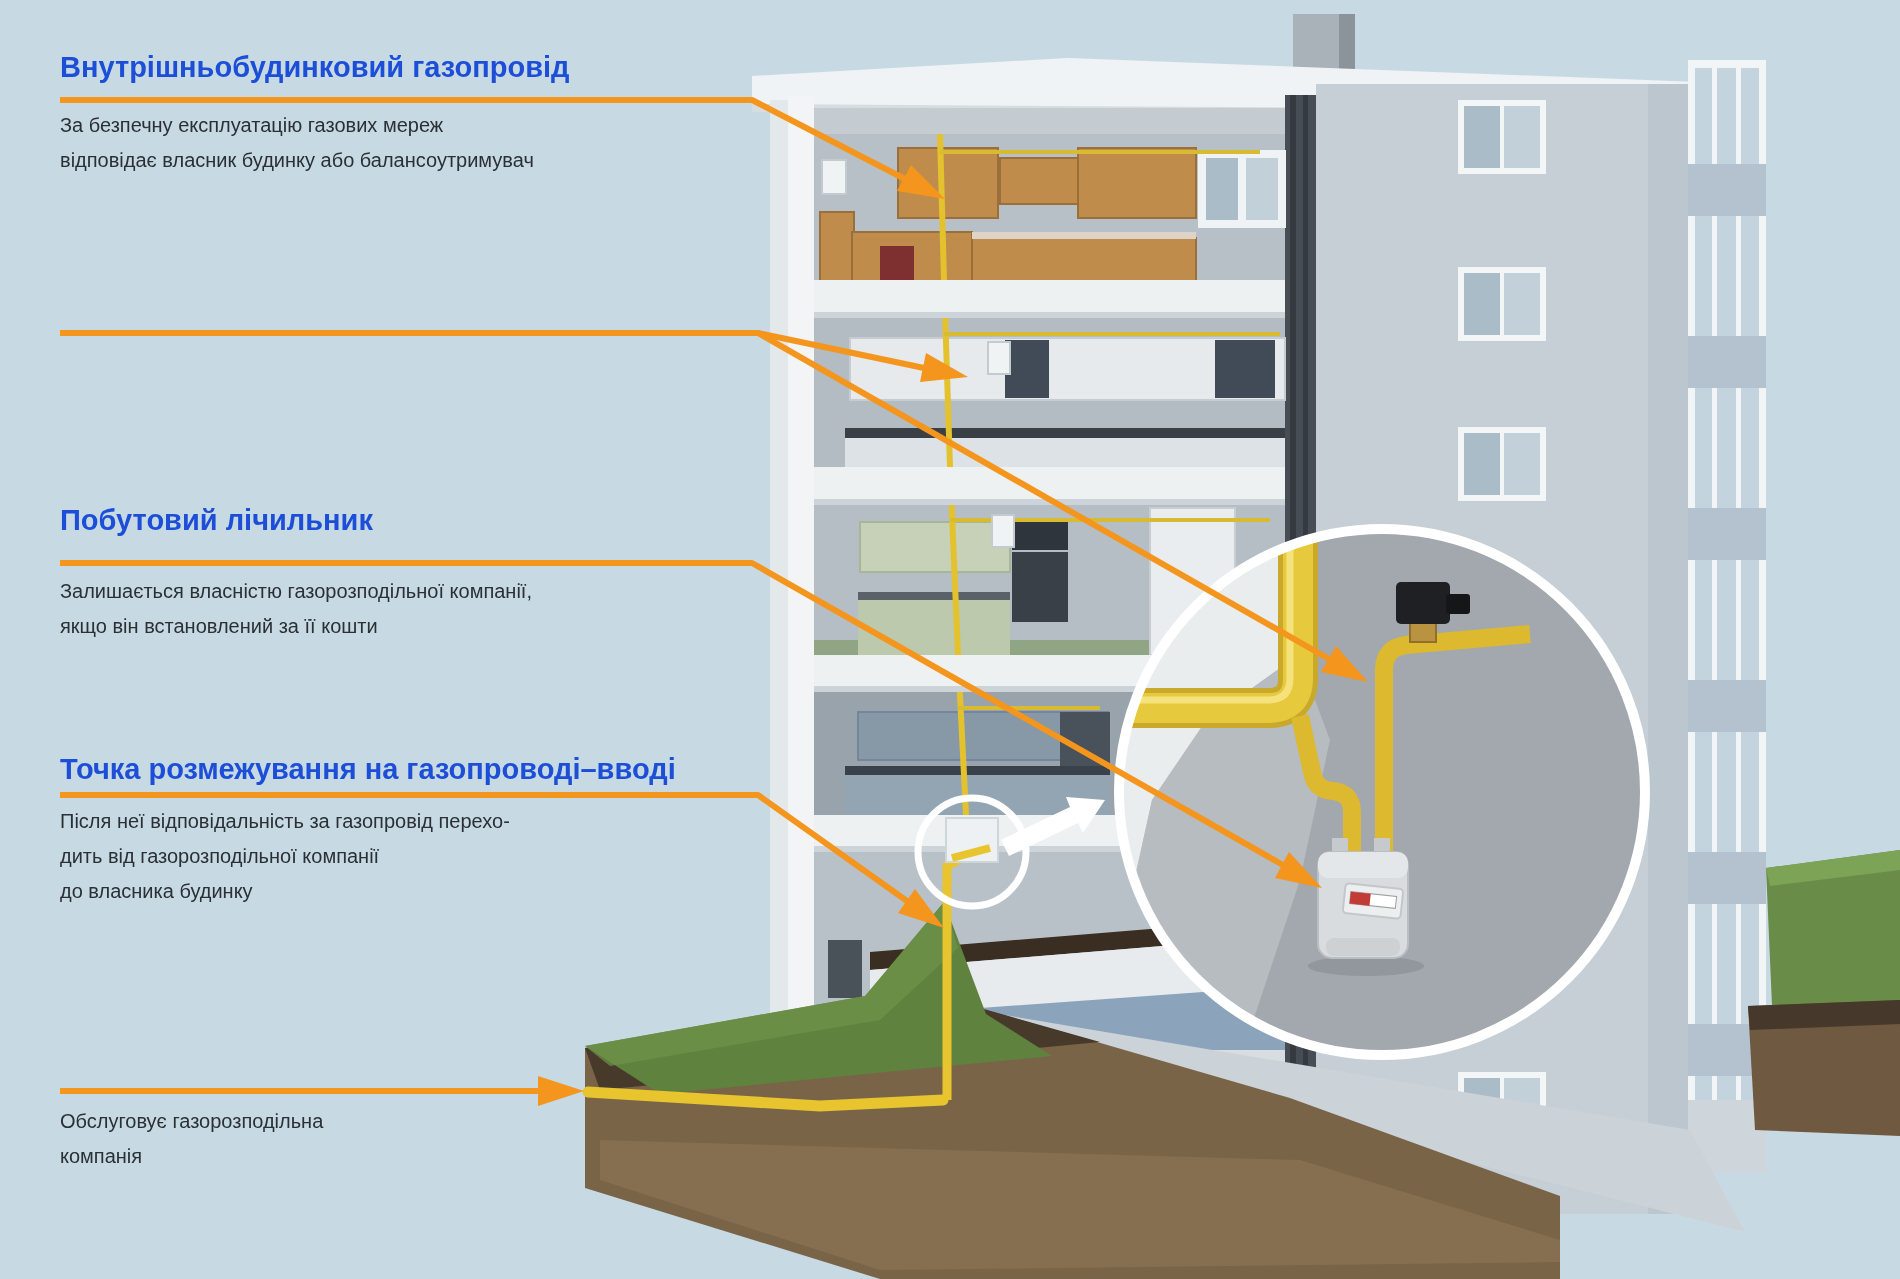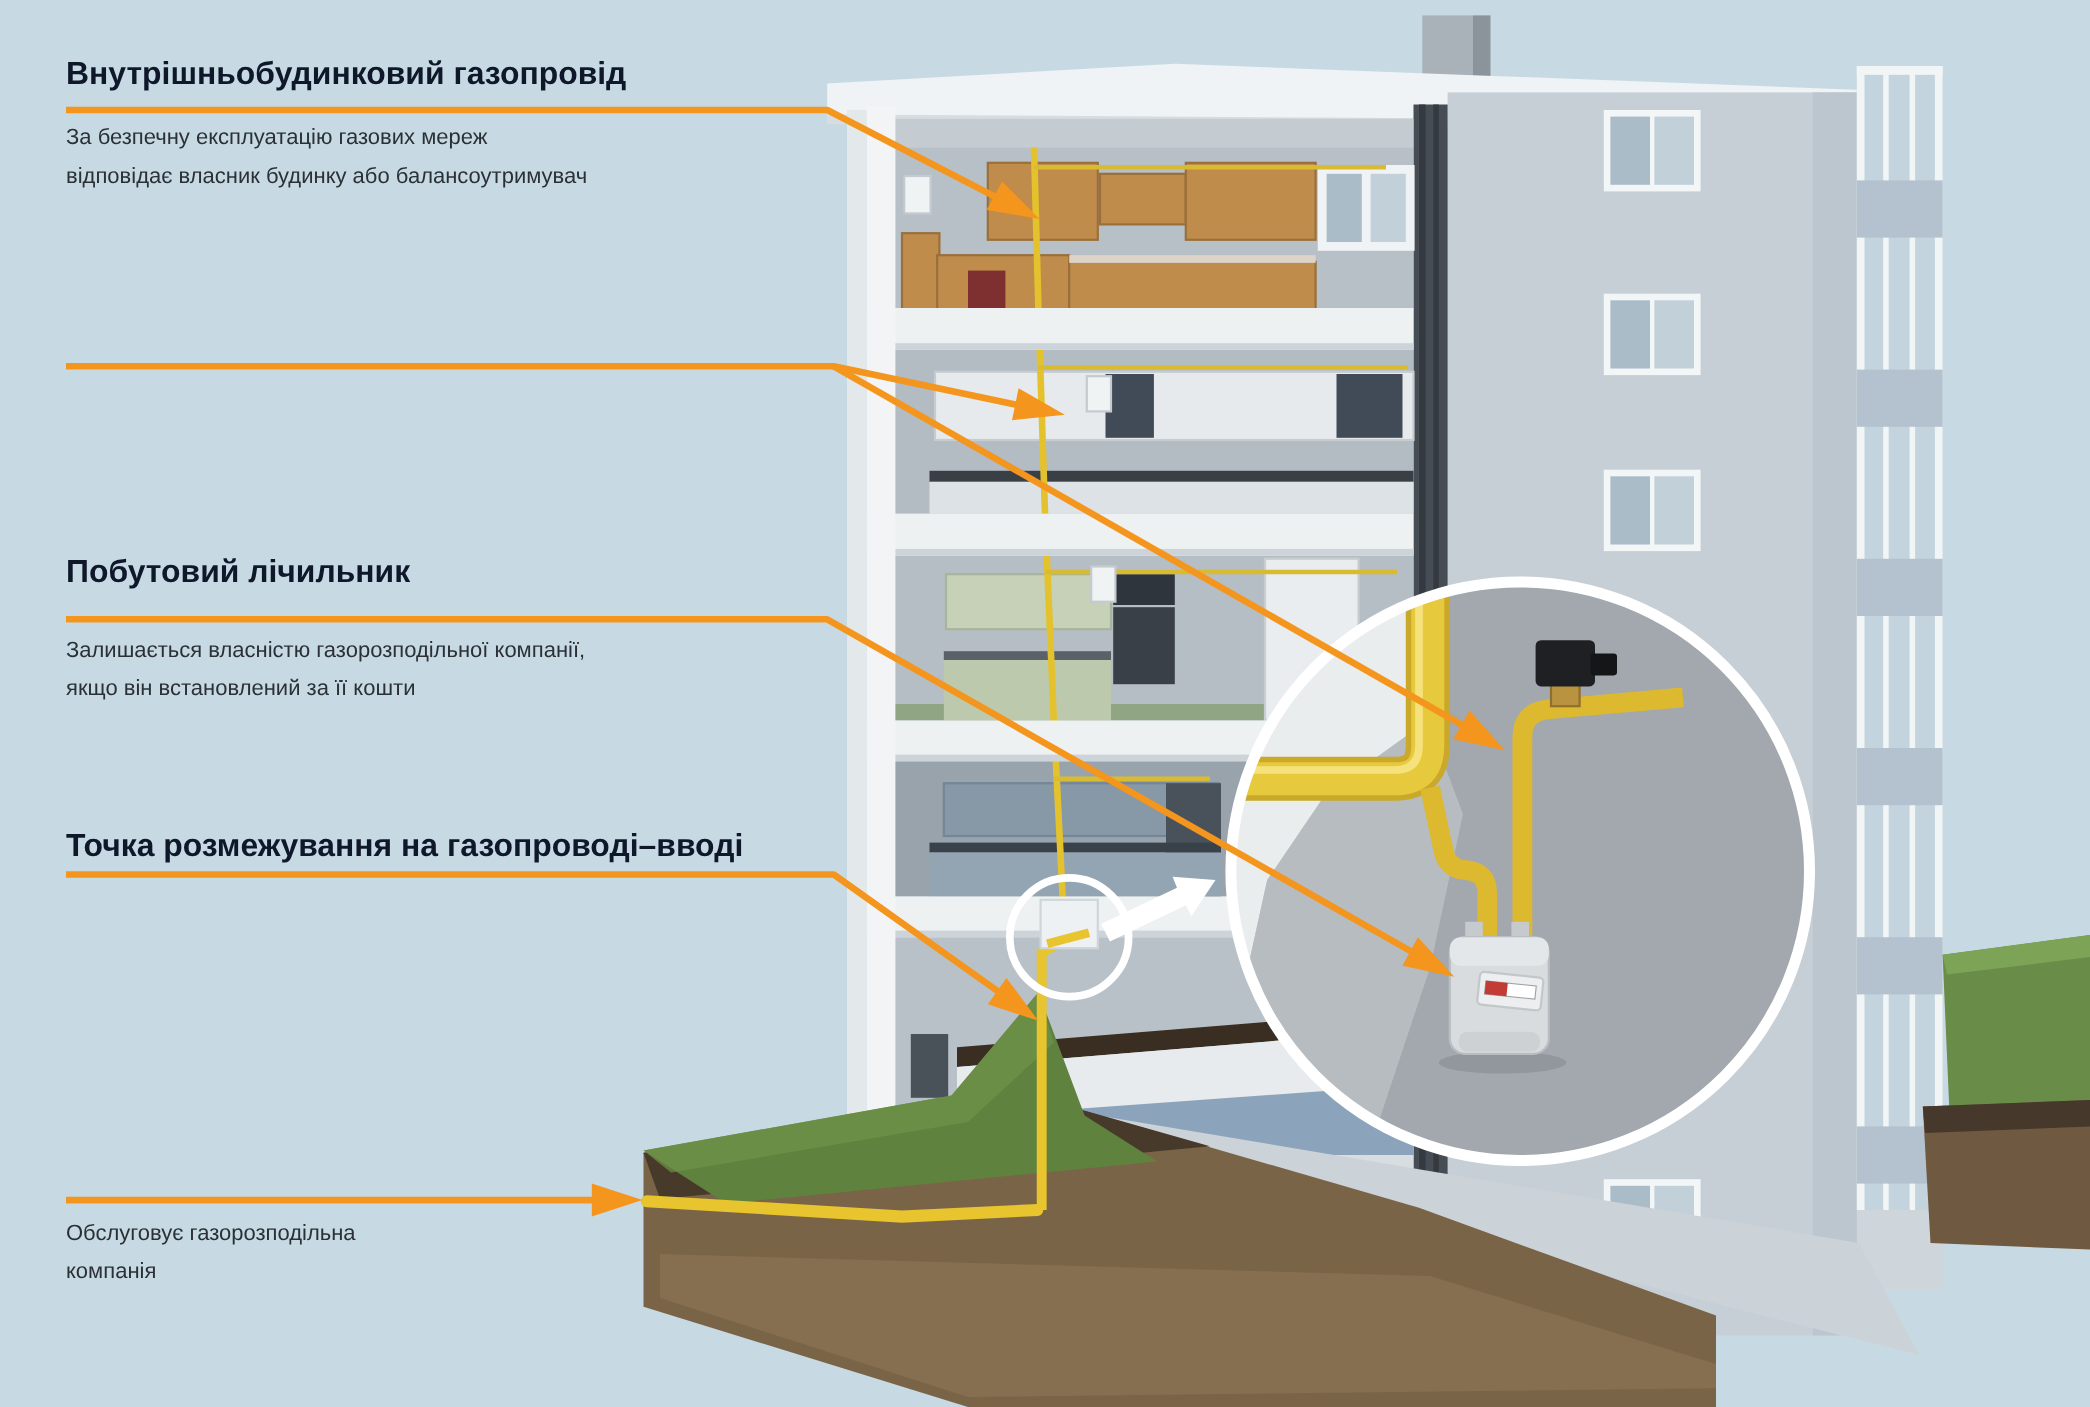--- a/index.html
+++ b/index.html
@@ -1,20 +1,20 @@
 <!DOCTYPE html>
 <html><head>
 <meta charset="utf-8">
 <style>
   html,body{margin:0;padding:0;background:#c7dae3;}
   #canvas{position:relative;width:1900px;height:1279px;overflow:hidden;
           font-family:"Liberation Sans",sans-serif;background:#c7dae3;}
   #scene{position:absolute;left:0;top:0;width:1900px;height:1279px;}
   .ann{position:absolute;left:60px;width:660px;}
-  .ann-heading{color:#0f172a;font-size:29px;font-weight:bold;line-height:1.45;
+  .ann-heading{color:#1d4ed8;font-size:29px;font-weight:bold;line-height:1.45;
                white-space:pre-line;margin:0;}
   .ann-body{color:#2b3036;font-size:20px;font-weight:400;line-height:35px;
             white-space:pre-line;margin:0;}
   .b1h{top:46px;}  .b1b{top:108px;}
   .b2h{top:282px;} .b2b{top:344px;}
   .b3h{top:499px;} .b3b{top:574px;}
   .b4h{top:748px;} .b4b{top:804px;}
   .b5h{top:996px;} .b5b{top:1104px;}
   .pos{position:absolute;}
 </style>
@@ -262,17 +262,20 @@
   <div class="ann b1h ann-heading pos">Внутрішньобудинковий газопровід</div>
   <div class="ann b1b ann-body pos">За безпечну експлуатацію газових мереж
 відповідає власник будинку або балансоутримувач</div>
 
 
   <div class="ann b3h ann-heading pos">Побутовий лічильник</div>
   <div class="ann b3b ann-body pos">Залишається власністю газорозподільної компанії,
 якщо він встановлений за її кошти</div>
 
   <div class="ann b4h ann-heading pos">Точка розмежування на газопроводі–вводі</div>
+  <div class="ann b4b ann-body pos">Після неї відповідальність за газопровід перехо-
+дить від газорозподільної компанії
+до власника будинку</div>
 
   <div class="ann b5b ann-body pos">Обслуговує газорозподільна
 компанія</div>
 
 </div>
 
 </body></html>

